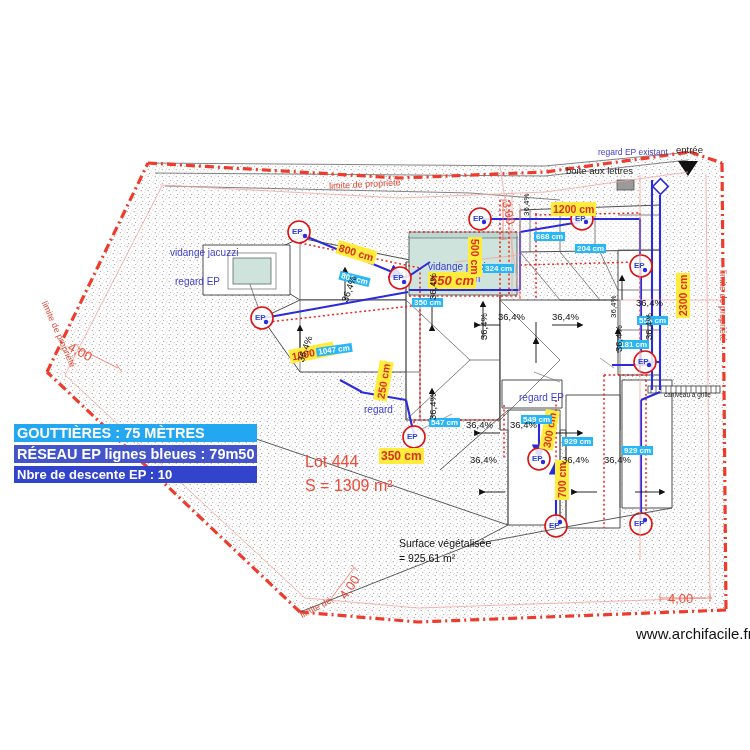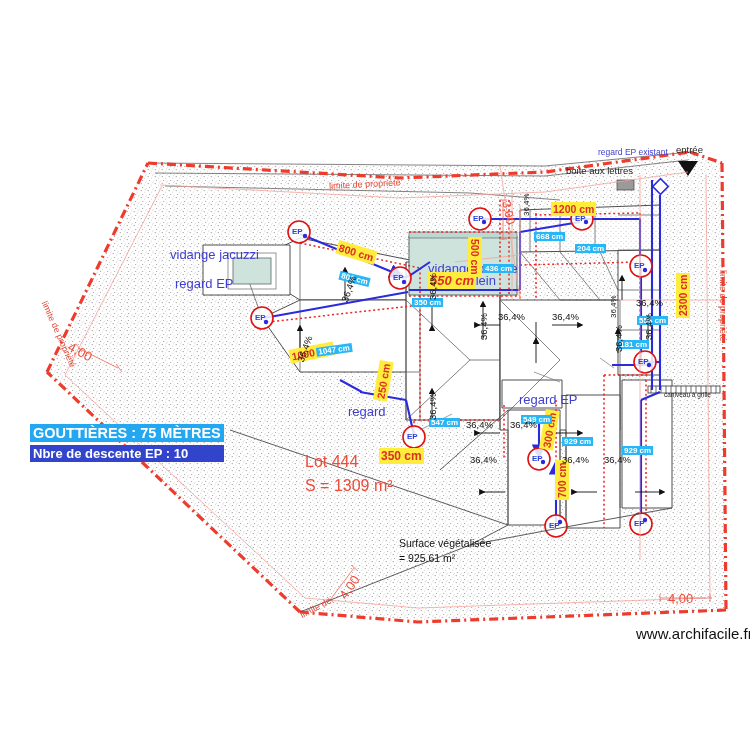--- a/index.html
+++ b/index.html
@@ -11,30 +11,30 @@
 
   
   .chip-yellow{background:#ffec3d;color:#d93025;font-size:10.5px;font-weight:700;
      padding:1px 2px;border:0;}
   
   .chip-cyan{background:#29b6f6;color:#ffffff;font-size:8px;font-weight:700;
      padding:0px 2px;}
   
   .red-sm{color:#e24a3a;font-size:9px;}
   .red-md{color:#ef4b3a;font-size:14px;font-weight:400;}
-  .blueviolet{color:#4040d0;font-size:13px;}
+  .blueviolet{color:#4040d0;font-size:10px;}
   .blk-sm{color:#222;font-size:8px;}
   .blk-md{color:#222;font-size:9.5px;}
   .slope{color:#111;font-size:9.5px;}
   .ep-txt{color:#2b3fd8;font-size:8px;font-weight:700;}
   .wm{color:#111;font-size:15px;}
   .veg{color:#111;font-size:10.5px;margin-top:7px;}
 
   
-  .legend{position:absolute;left:30px;top:424px;}
+  .legend{position:absolute;left:14px;top:424px;}
   .lg-line{display:block;color:#ffffff;font-size:14.5px;font-weight:700;
      padding:1px 3px;margin:0 0 3px 0;white-space:nowrap;}
   .lg1{background:#22a7f0;}
   .lg2{background:#4455cc;}
   .lg3{background:#3344cc;font-size:13px;}
 
   .rot{transform-origin:0 0;}
 </style>
 </head>
 <body>
@@ -307,20 +307,21 @@
       <path d="M470,545 L560,528"></path>
       <path d="M560,528 L672,508"></path>
       <path d="M300,612 L470,545"></path>
       <path d="M508,525 L470,545"></path>
       <path d="M440,470 L508,410"></path>
     </g>
   </svg>
 
   <div class="legend">
     <span class="lg-line lg1">GOUTTIÈRES : 75 MÈTRES</span>
+    <span class="lg-line lg2">RÉSEAU EP lignes bleues : 79m50</span>
     <span class="lg-line lg3">Nbre de descente EP : 10</span>
   </div>
 
   <div class="lbl red-md" style="left:305px;top:454px;font-size:16px;">Lot 444</div>
   <div class="lbl red-md" style="left:305px;top:478px;font-size:16px;">S = 1309 m²</div>
   <div class="lbl veg" style="left:399px;top:531px;">Surface végétalisée</div>
   <div class="lbl veg" style="left:399px;top:546px;">= 925.61 m²</div>
 
   <div class="lbl wm" style="left:636px;top:626px;">www.archifacile.fr</div>
 
@@ -333,21 +334,21 @@
   <div class="lbl red-md rot" style="left:337px;top:594px;transform:rotate(-56deg);font-size:13px;">4,00</div>
   <div class="lbl red-md" style="left:668px;top:592px;font-size:13px;">4,00</div>
   <div class="lbl red-md rot" style="left:512px;top:200px;transform:rotate(78deg);font-size:12px;">3,00</div>
 
   <div class="lbl blk-md" style="left:676px;top:145px;">entrée</div>
   <div class="lbl blk-md" style="left:566px;top:166px;">boite aux lettres</div>
   <div class="lbl blueviolet" style="left:598px;top:148px;font-size:8.5px;">regard EP existant</div>
   <div class="lbl blueviolet" style="left:170px;top:248px;">vidange jacuzzi</div>
   <div class="lbl blueviolet" style="left:175px;top:277px;">regard EP</div>
   <div class="lbl blueviolet" style="left:519px;top:393px;">regard EP</div>
-  <div class="lbl blueviolet" style="left:332px;top:405px;padding-left:16px;">regard</div>
+  <div class="lbl blueviolet" style="left:348px;top:405px;padding-left:16px;">regard</div>
   <div class="lbl blueviolet" style="left:428px;top:262px;">vidange piscine</div>
   <div class="lbl blueviolet" style="left:428px;top:274px;">et trop plein</div>
   <div class="lbl blk-sm" style="left:664px;top:392px;font-size:6.5px;">caniveau à grille</div>
 
   <div class="lbl rot" style="left:340px;top:238px;transform:rotate(17deg);">
     <span class="chip-yellow">800 cm</span></div>
 
   <div class="lbl rot" style="left:288px;top:348px;transform:rotate(-11deg);">
     <span class="chip-yellow">1000 cm</span></div>
 
@@ -378,21 +379,21 @@
   <div class="lbl rot" style="left:342px;top:265px;transform:rotate(14deg);">
     <span class="chip-cyan">801 cm</span></div>
 
   <div class="lbl rot" style="left:315px;top:342px;transform:rotate(-8deg);">
     <span class="chip-cyan">1047 cm</span></div>
 
   <div class="lbl" style="left:412px;top:292px;">
     <span class="chip-cyan">350 cm</span></div>
 
   <div class="lbl" style="left:483px;top:258px;">
-    <span class="chip-cyan">436 cm</span></div>
+    <span class="chip-cyan">324 cm</span></div>
 
   <div class="lbl" style="left:534px;top:226px;">
     <span class="chip-cyan">668 cm</span></div>
 
   <div class="lbl" style="left:575px;top:238px;">
     <span class="chip-cyan">204 cm</span></div>
 
   <div class="lbl" style="left:618px;top:334px;">
     <span class="chip-cyan">181 cm</span></div>
 

